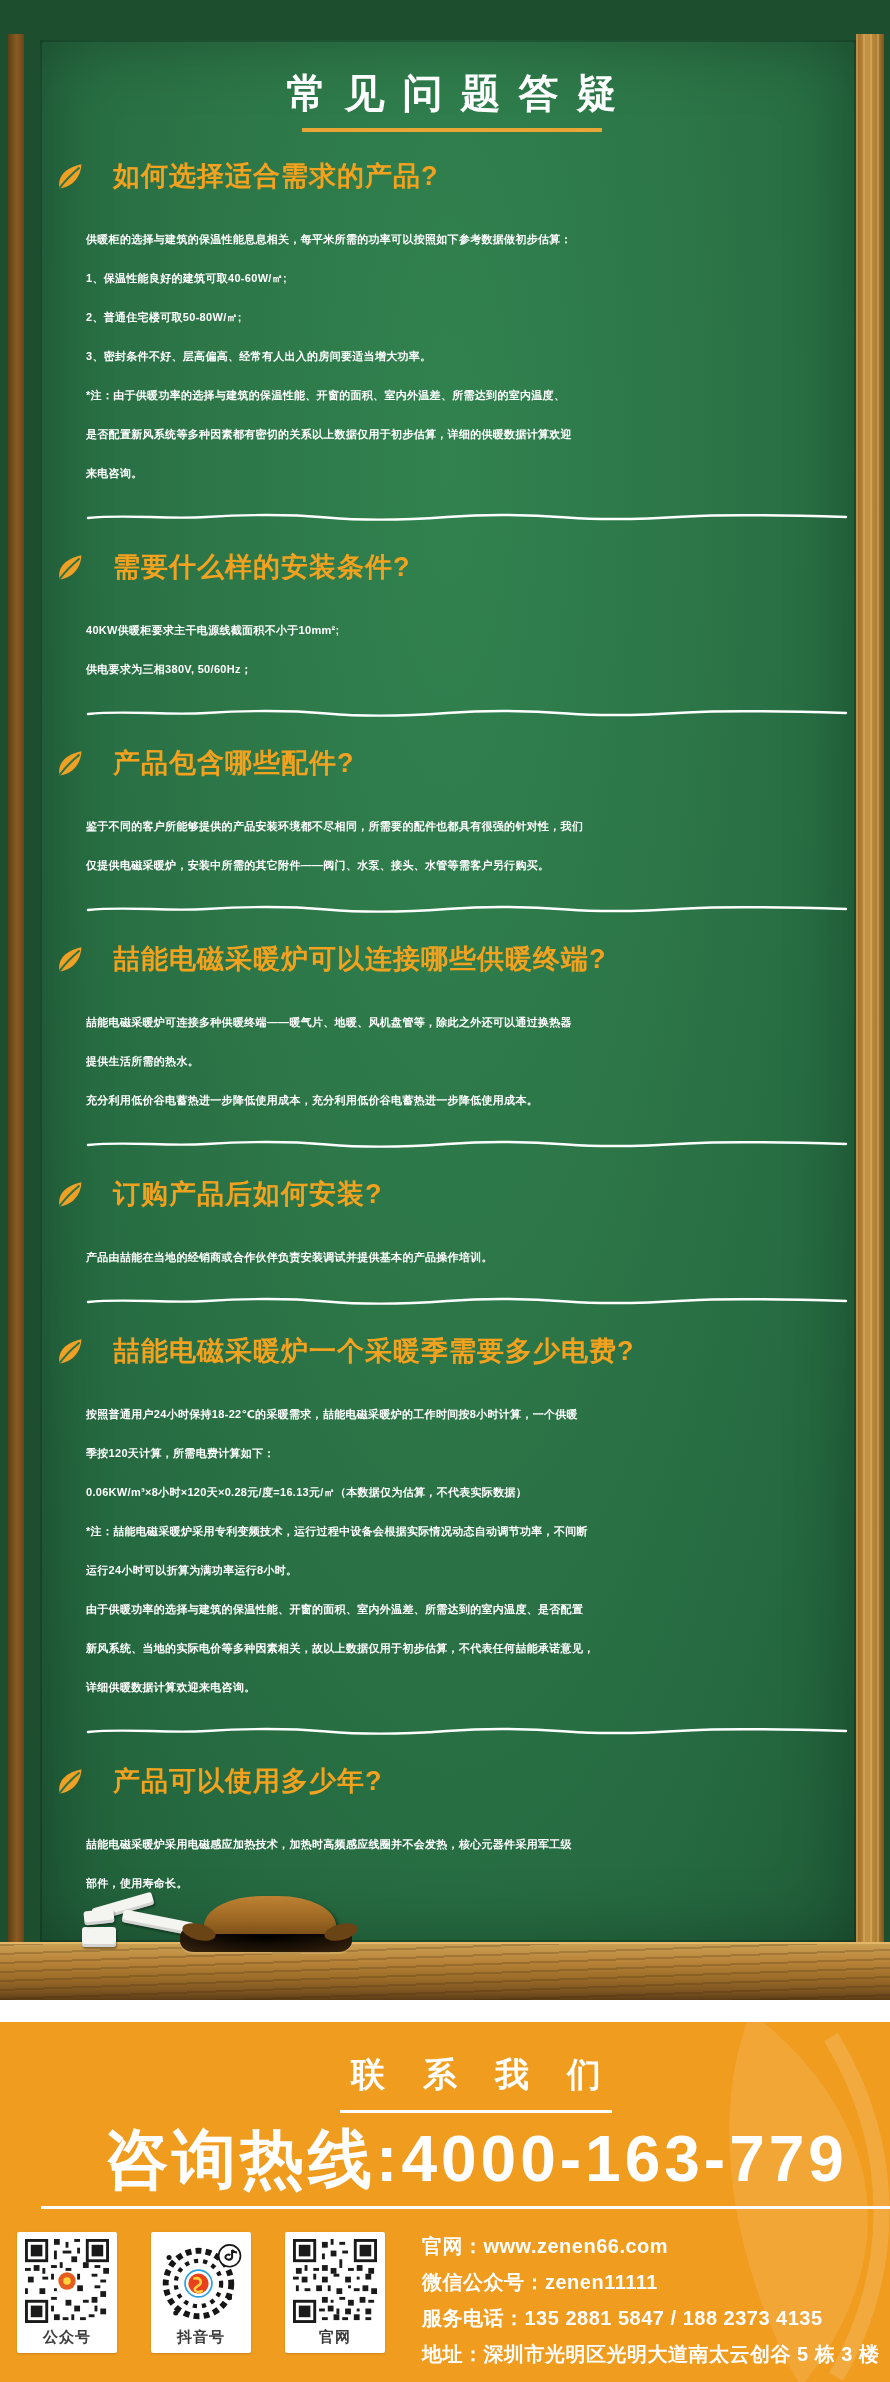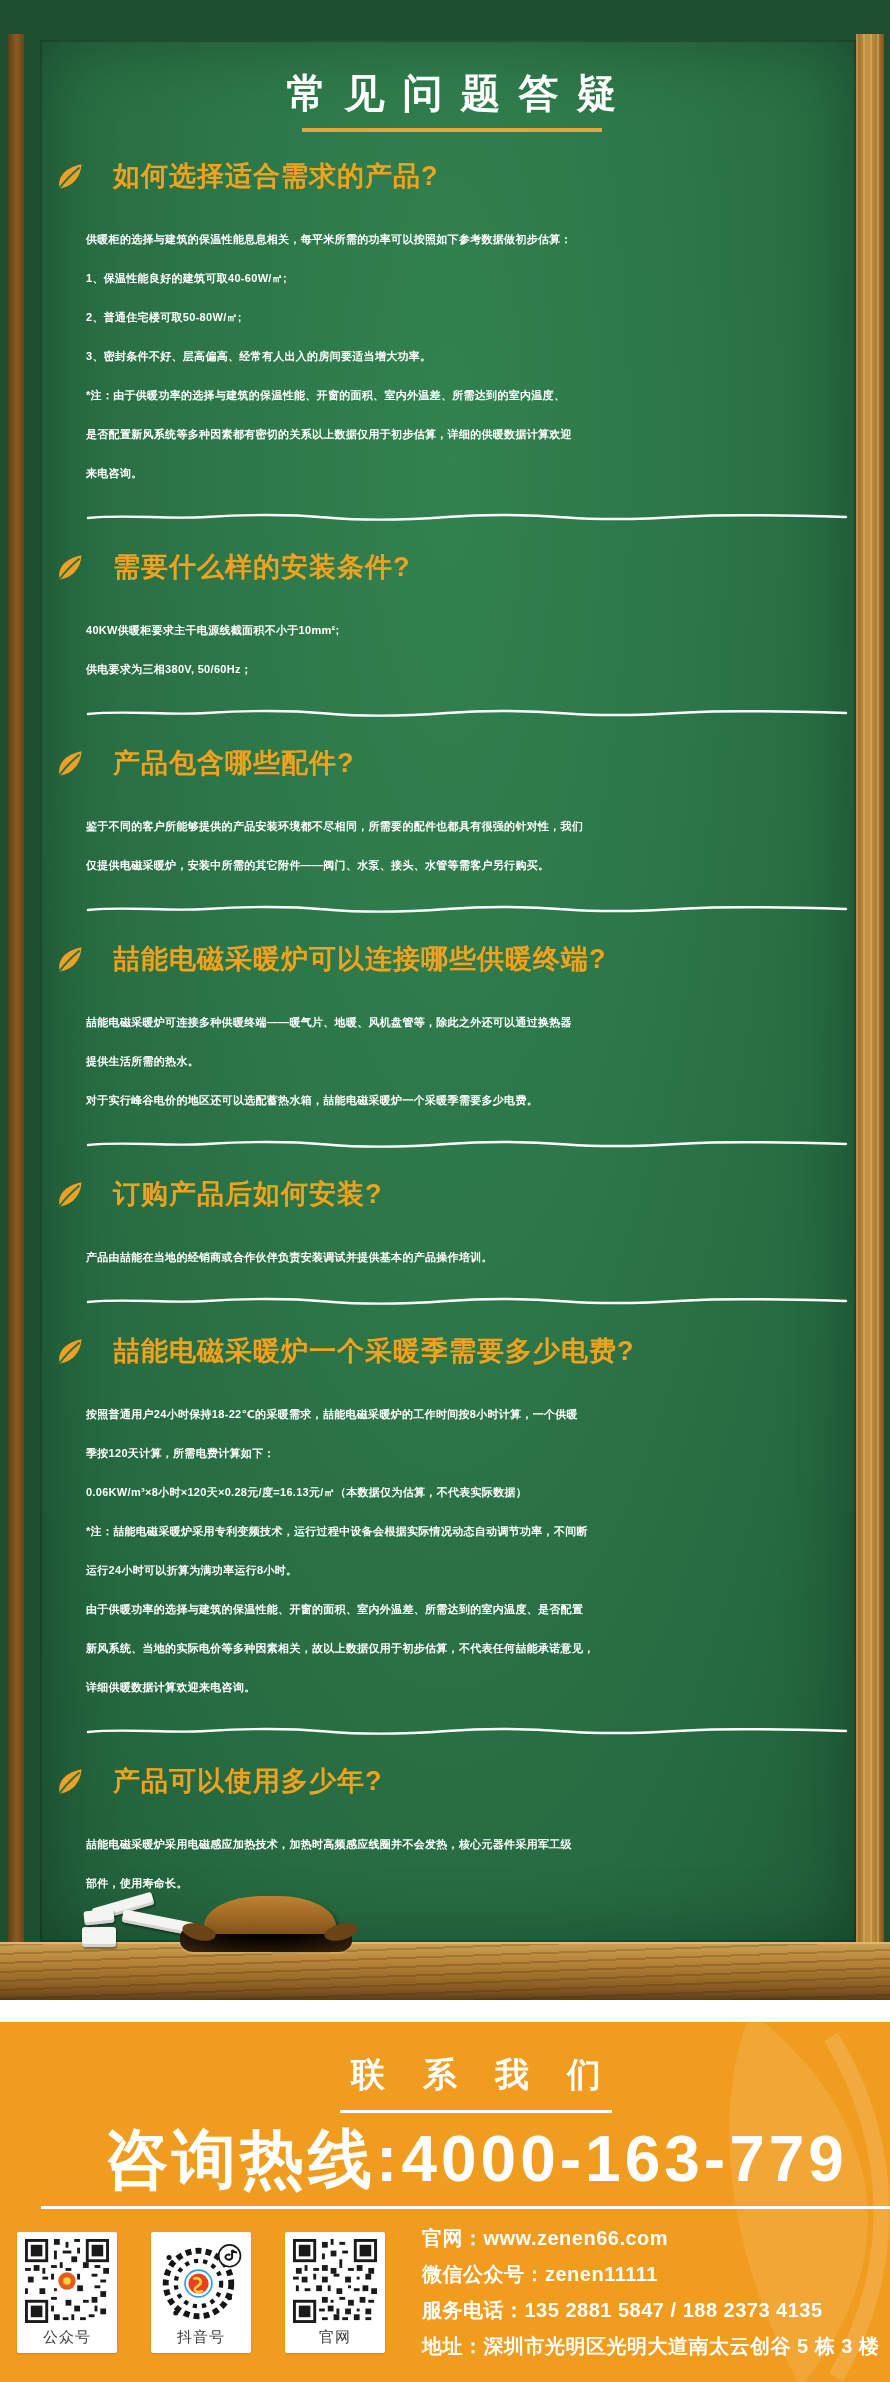--- a/index.html
+++ b/index.html
@@ -60,22 +60,22 @@
   .contact-title{position:relative;margin:34px 0 0;text-align:center;font-size:34px;font-weight:bold;
     letter-spacing:38px;text-indent:38px;line-height:1.1;}
   .contact-underline{position:relative;width:272px;height:3px;background:#fff;margin:17px auto 0;}
   .hotline{position:relative;margin:12px 0 0;text-align:center;font-size:64px;font-weight:800;
     letter-spacing:4px;line-height:1.08;white-space:nowrap;}
   .contact-divider{position:relative;height:3px;background:#fff;margin:11px 10px 0;}
   .qr-row{position:absolute;left:17px;top:210px;display:flex;gap:34px;}
   .qr-tile{width:100px;height:121px;background:#fff;border-radius:2px;display:flex;
     flex-direction:column;align-items:center;box-shadow:0 1px 2px rgba(0,0,0,.15);}
   .qr-tile svg{margin-top:7px;}
-  .qr-label{margin-top:5px;font-size:15px;font-weight:normal;color:#3b3b3b;letter-spacing:1px;}
-  .info{position:absolute;left:422px;top:198px;}
+  .qr-label{margin-top:5px;font-size:15px;font-weight:bold;color:#3b3b3b;letter-spacing:1px;}
+  .info{position:absolute;left:422px;top:206px;}
   .info p{margin:0;font-size:20px;font-weight:bold;line-height:36px;letter-spacing:.5px;white-space:nowrap;}
 </style>
 </head>
 <body>
 
 <div class="page">
 
   <div class="chalkboard">
     <div class="rail rail-left"></div>
     <div class="rail rail-right"></div>
@@ -153,21 +153,21 @@
               <svg viewBox="0 0 24 24" width="31" height="31">
                   <path d="M3.5 21 C2 13 6.5 5.5 20.5 2.5 C20 12 14 19.5 5 21 Z" fill="#F0A125"></path>
                   <path d="M3.5 21 C8 15 13 10 19 5" stroke="#2C7245" stroke-width="1.6" fill="none"></path>
                 </svg>
             </span>
             <h2 class="q-title">喆能电磁采暖炉可以连接哪些供暖终端?</h2>
           </div>
           <div class="answers">
             <p>喆能电磁采暖炉可连接多种供暖终端——暖气片、地暖、风机盘管等，除此之外还可以通过换热器</p>
             <p>提供生活所需的热水。</p>
-            <p>对于实行峰谷电价的地区还可以选配蓄热水箱，喆能电磁采暖炉一个采暖季需要多少电费。</p>
+            <p>充分利用低价谷电蓄热进一步降低使用成本，充分利用低价谷电蓄热进一步降低使用成本。</p>
           </div>
           <svg class="divider" viewBox="0 0 760 12" preserveAspectRatio="none">
               <path d="M2 7 C40 3 78 8.5 120 6 C160 3.5 200 3 240 6.5 C280 10 320 9 360 6 C400 3 440 3.5 480 6.5 C520 9.5 560 8 600 5.5 C640 3 690 4 758 6" stroke="#fff" stroke-width="2.4" fill="none" stroke-linecap="round"></path>
             </svg>
         </section>
 
         <section class="faq">
           <div class="q-row">
             <span class="leaf">
               <svg viewBox="0 0 24 24" width="31" height="31">

